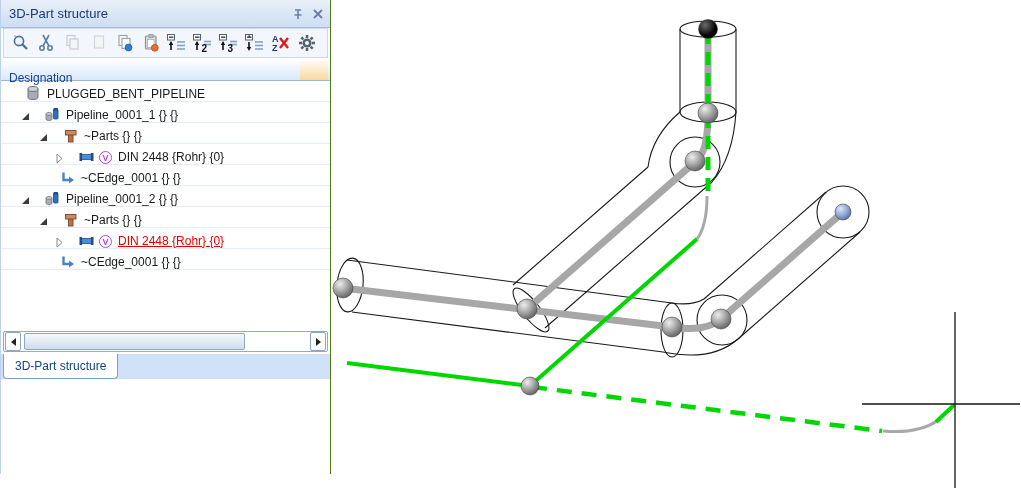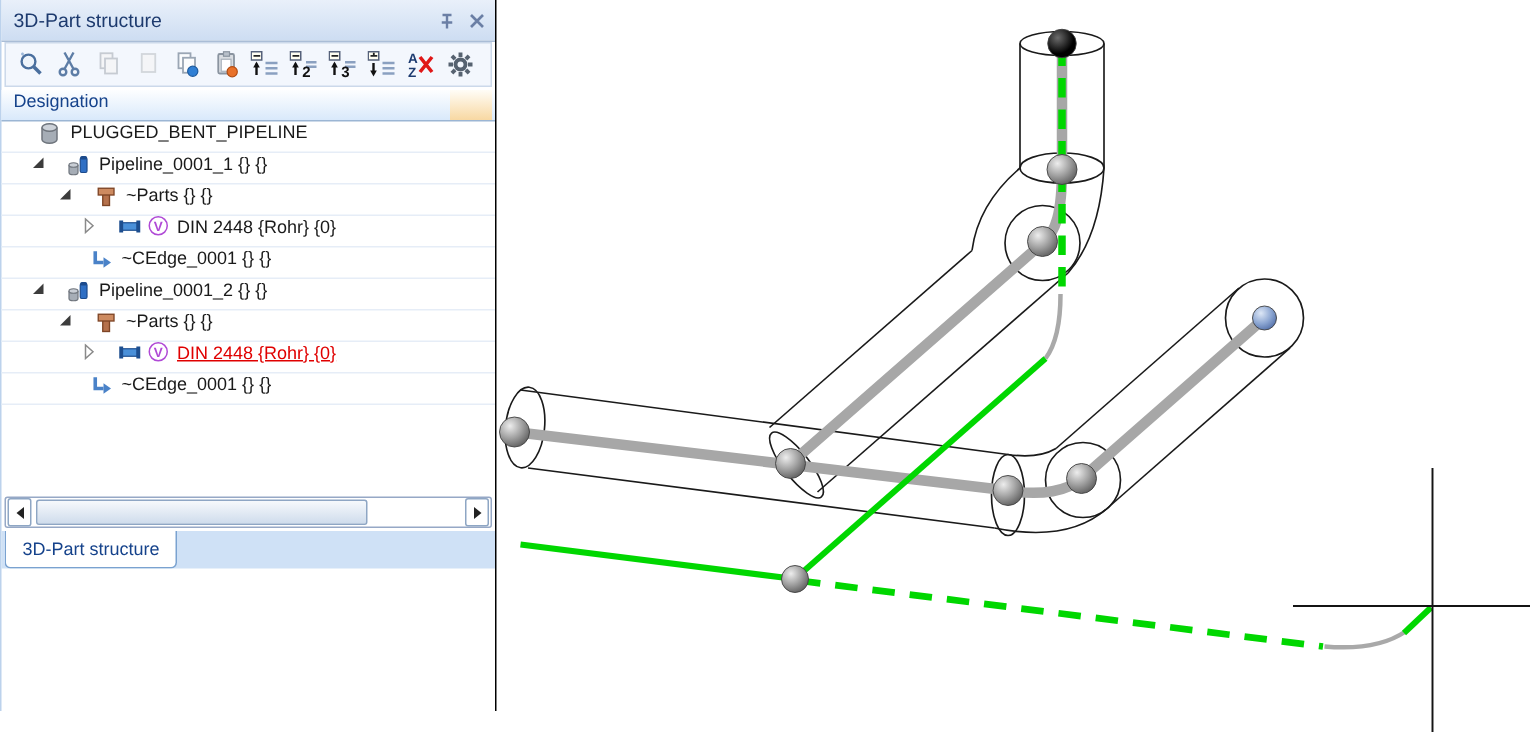--- a/index.html
+++ b/index.html
@@ -1,40 +1,40 @@
 <!DOCTYPE html>
 <html><head>
 <meta charset="utf-8">
 <style>
   html,body{margin:0;padding:0;background:#fff;width:1021px;height:491px;overflow:hidden;
     font-family:"Liberation Sans",sans-serif;-webkit-font-smoothing:antialiased;}
   .screen{position:relative;width:1021px;height:491px;background:#fff;}
 
   
   .panel{position:absolute;left:0;top:0;width:329px;height:474px;background:#fff;
-    border-right:2px solid #000000;border-left:1px solid #bcd2ec;}
+    border-right:2px solid #4d7c0f;border-left:1px solid #bcd2ec;}
   .panel-header{position:absolute;left:0;top:0;right:0;height:27px;
     background:linear-gradient(#e9f0fa,#cdddf2);border-bottom:1px solid #aabdd6;
     display:flex;align-items:center;}
   .panel-title{color:#1d3a6e;font-size:13px;padding-left:8px;flex:1;}
   .cap-btn{width:16px;height:16px;margin-right:4px;display:flex;align-items:center;justify-content:center;cursor:default;}
 
   .toolbar{position:absolute;top:28px;left:2px;right:2px;height:30px;background:#f3f7fd;
     border:1px solid #ccd9ea;display:flex;align-items:center;padding:0 5px;box-sizing:border-box;}
   .tb-btn{width:24px;height:24px;display:flex;align-items:center;justify-content:center;margin-right:3px;}
   .tb-spacer{flex:1;}
 
   .colheader{position:absolute;top:60px;left:0;width:329px;height:21px;
     background:linear-gradient(#fdfeff,#d9e9fb);border-bottom:1px solid #9cb6d4;box-sizing:border-box;}
-  .colheader .lbl{position:absolute;left:8px;top:0;font-size:12px;color:#15428b;}
+  .colheader .lbl{position:absolute;left:8px;top:11px;font-size:12px;color:#15428b;}
   .colheader .orange{position:absolute;right:2px;top:0;width:28px;height:20px;
     background:linear-gradient(#fffdf7,#f8d8a2);}
 
   .tree{position:absolute;top:81px;left:0;width:329px;}
-  .trow{height:21px;display:flex;align-items:flex-start;border-bottom:1px solid #e6edf7;
+  .trow{height:21px;display:flex;align-items:flex-end;border-bottom:1px solid #e6edf7;
     font-size:12px;color:#1a1a1a;white-space:nowrap;padding-left:4px;box-sizing:border-box;}
   .sp{display:inline-block;height:1px;flex:none;}
   .exp{width:10px;height:12px;flex:none;display:flex;align-items:center;}
   .ticon{flex:none;display:flex;align-items:center;}
   .tlabel{margin-left:6px;}
   .sel-red .tlabel{color:#e00000;text-decoration:underline;}
   .vbadge{flex:none;margin-left:4px;width:13px;height:13px;border:1.5px solid #b04ad6;border-radius:50%;
     color:#b04ad6;font-size:9px;font-weight:bold;display:flex;align-items:center;justify-content:center;box-sizing:border-box;}
 
   .hscroll{position:absolute;top:331px;left:2px;right:2px;height:21px;border:1px solid #96a8c6;

